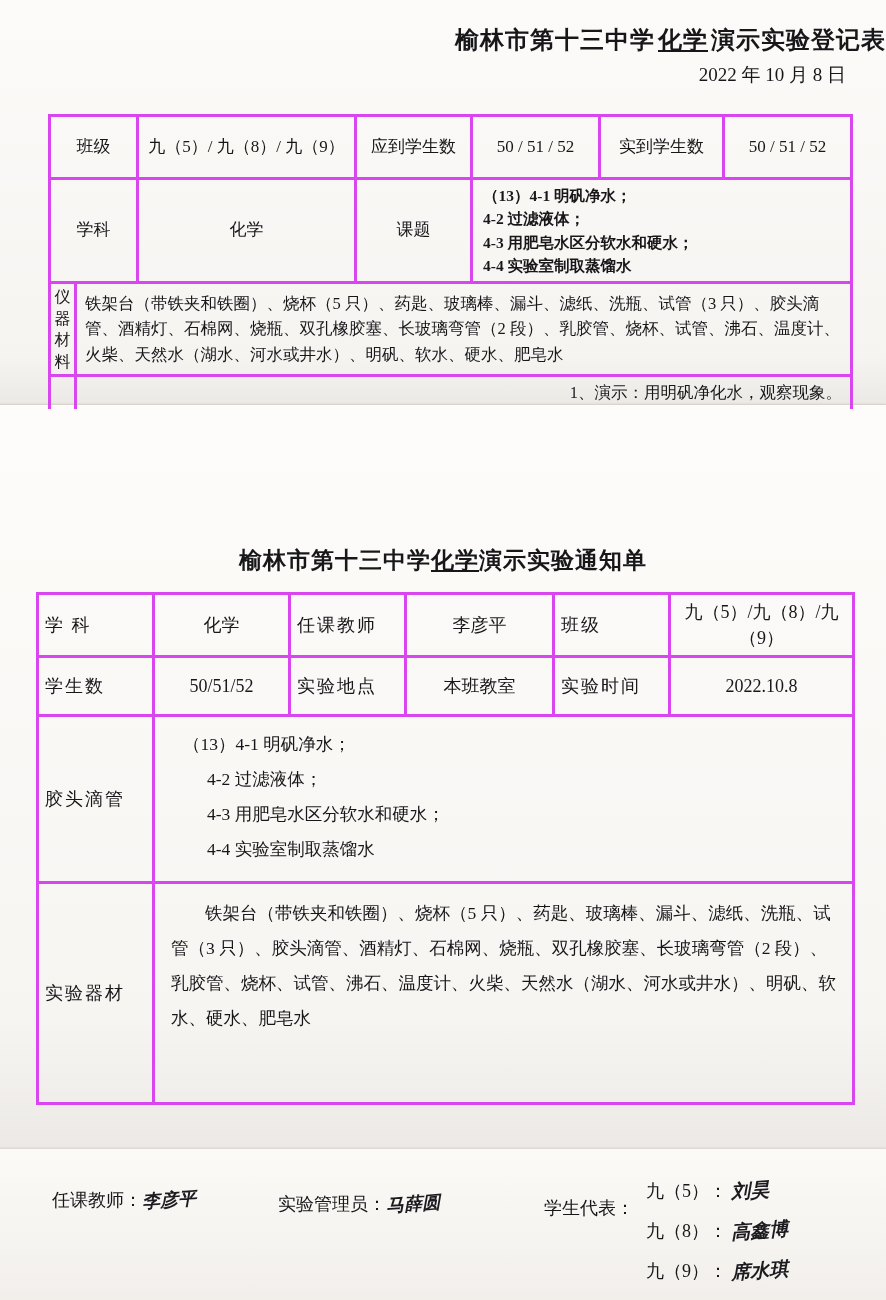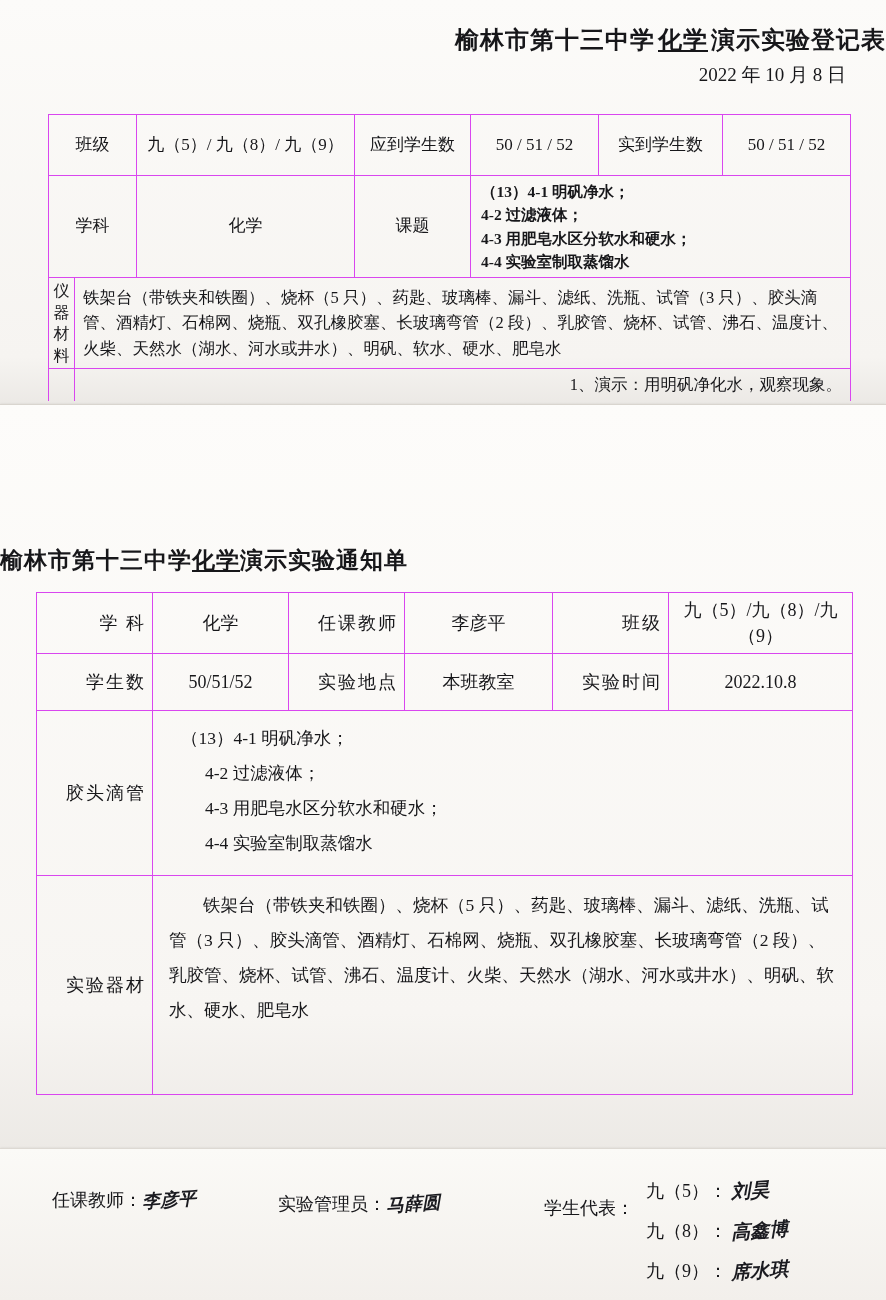--- a/index.html
+++ b/index.html
@@ -66,21 +66,21 @@
     top: 62px;
     font-size: 19px;
   }
 
   table.form {
     position: absolute;
     border-collapse: collapse;
     table-layout: fixed;
   }
   table.form td {
-    border: 1px solid #d946ef;
+    border: 3px solid #d946ef;
     padding: 4px 6px;
     vertical-align: middle;
     font-size: 17px;
     line-height: 1.45;
   }
   .ctr { text-align: center; }
 
   #table-top {
     left: 48px;
     top: 114px;
@@ -114,38 +114,39 @@
     padding: 4px 8px;
     height: 22px;
     border-bottom: none;
   }
 
   
   #mid-title {
     position: absolute;
     left: 0; right: 0;
     top: 545px;
+    text-align: center;
     font-size: 23px;
     font-weight: bold;
     letter-spacing: 1px;
   }
   #mid-title .ul { text-decoration: underline; }
 
   #table-mid {
     left: 36px;
     top: 592px;
     width: 816px;
   }
   #table-mid td {
     font-size: 18px;
     height: 36px;
   }
   #table-mid .rowtall td { height: 48px; }
   #table-mid .label {
-    text-align: right;
+    text-align: left;
     letter-spacing: 2px;
   }
   #table-mid .name-cell {
     text-align: left;
     padding: 10px 14px 14px 14px;
     line-height: 2.0;
     vertical-align: top;
     font-size: 17.5px;
   }
   #table-mid .name-cell .ln { display: block; }

